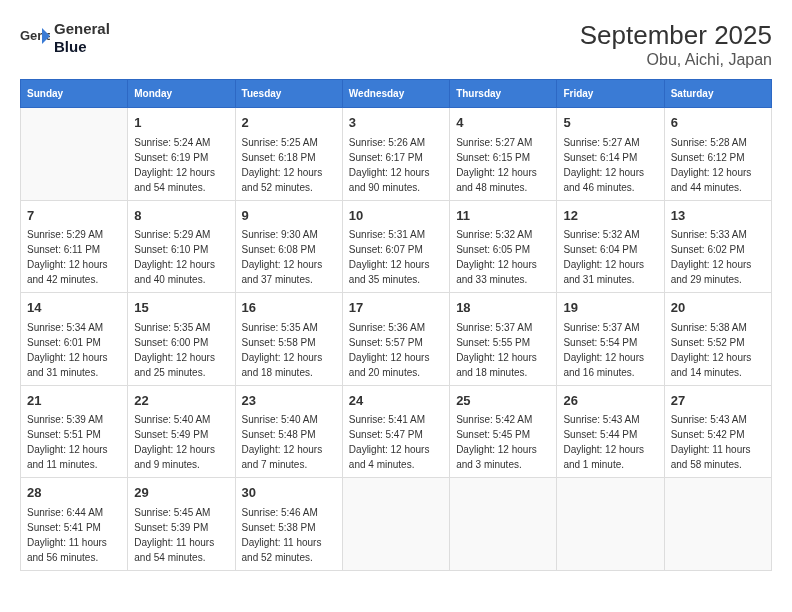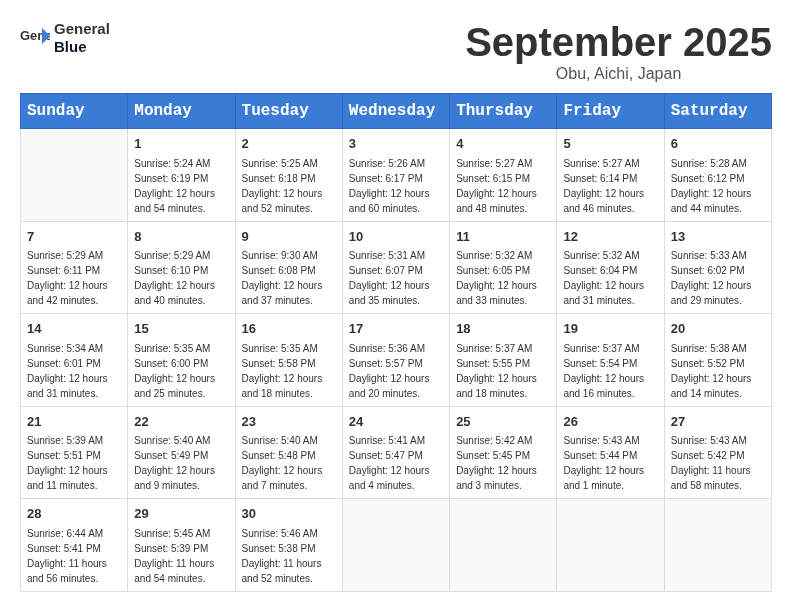--- a/index.html
+++ b/index.html
@@ -22,42 +22,40 @@
       gap: 4px;
     }
     .logo-icon {
       width: 30px;
       height: 24px;
     }
     .title-area {
       text-align: right;
     }
     .month-title {
-      font-size: 40px;
-      font-weight: bold;
+      font-size: 26px;
+      font-weight: normal;
       color: #333;
     }
     .location-title {
       font-size: 16px;
       color: #555;
-      text-align: center;
     }
     .calendar {
       width: 100%;
       border-collapse: collapse;
       border: 1px solid #ccc;
     }
     .calendar th {
       background-color: #3a7bd5;
       color: #fff;
       padding: 8px 6px;
       text-align: left;
-      font-size: 16px;
+      font-size: 10px;
       border: 1px solid #2d68c4;
-      font-family: Liberation Mono, monospace;
     }
     .calendar td {
       vertical-align: top;
       padding: 5px 6px;
       border: 1px solid #ddd;
       width: 107px;
       min-height: 80px;
     }
     .cell-content {
       font-size: 10px;
@@ -127,21 +125,21 @@
             <div>Daylight: 12 hours</div>
             <div>and 52 minutes.</div>
           </div>
         </td>
         <td>
           <div class="cell-content">
             <span class="day-number">3</span>
             <div>Sunrise: 5:26 AM</div>
             <div>Sunset: 6:17 PM</div>
             <div>Daylight: 12 hours</div>
-            <div>and 60 minutes.</div>
+            <div>and 90 minutes.</div>
           </div>
         </td>
         <td>
           <div class="cell-content">
             <span class="day-number">4</span>
             <div>Sunrise: 5:27 AM</div>
             <div>Sunset: 6:15 PM</div>
             <div>Daylight: 12 hours</div>
             <div>and 48 minutes.</div>
           </div>

